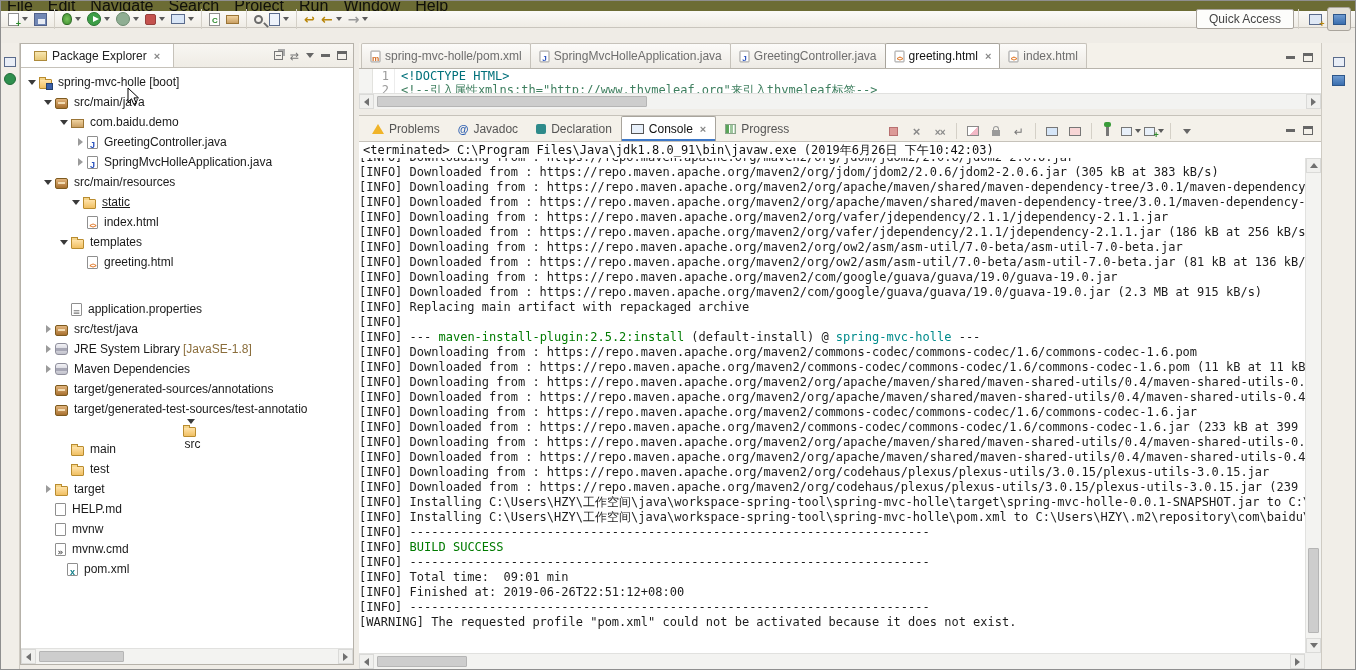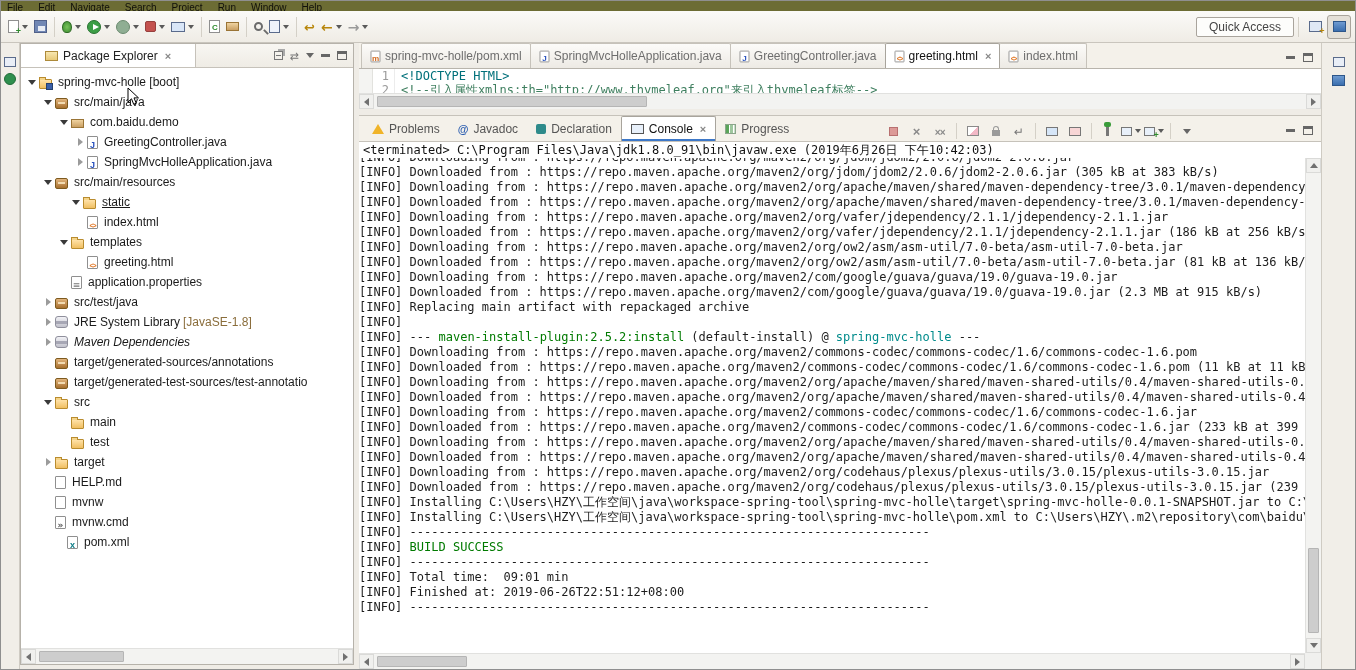--- a/index.html
+++ b/index.html
@@ -2,23 +2,23 @@
 <html><head>
 <meta charset="utf-8">
 <style>
   html,body{margin:0;padding:0;background:#d8d4cc;}
   *{box-sizing:border-box;}
   .window{position:relative;width:1356px;height:670px;background:#efece6;overflow:hidden;
           font-family:"Liberation Sans",sans-serif;border:1px solid #8f8f8f;}
   
   #menu-bar{position:absolute;top:0;left:0;right:0;height:10px;background:#6c6c34;overflow:hidden;}
   .menu-items{margin-top:-4px;padding-left:6px;white-space:nowrap;}
-  .menu-item{display:inline-block;margin-right:15px;font-size:10px;line-height:12px;color:#10100a;}
-  
-  #toolbar{position:absolute;top:10px;left:0;right:0;height:32px;display:flex;align-items:center;
+  .menu-item{display:inline-block;margin-right:15px;font-size:16px;line-height:12px;color:#10100a;}
+  
+  #toolbar{position:absolute;top:10px;left:0;right:0;height:17px;display:flex;align-items:center;
            background:linear-gradient(#fbfaf8,#efece5);border-bottom:1px solid #c9c5bd;padding:0 4px;}
   #toolbar-left{display:flex;align-items:center;}
   .tbtn{height:24px;display:inline-flex;align-items:center;justify-content:center;padding:0 3px;border-radius:3px;}
   .tsep{width:1px;height:20px;background:#d4d0c7;margin:0 4px;display:inline-block;}
   .ddarr{width:0;height:0;border-left:3px solid transparent;border-right:3px solid transparent;border-top:4px solid #5a5a5a;margin-left:3px;}
   .ticon{display:inline-block;position:relative;}
   .ti-new{width:11px;height:13px;background:#fff;border:1px solid #8f8f8f;}
   .ti-new::after{content:'+';position:absolute;right:-3px;bottom:-4px;color:#2e8b2e;font:bold 9px "Liberation Sans",sans-serif;}
   .ti-save{width:13px;height:13px;background:#7187b4;border:1px solid #51618a;position:relative;}
   .ti-save::after{content:'';position:absolute;left:3px;bottom:1px;width:7px;height:5px;background:#e8ecf4;}
@@ -47,21 +47,21 @@
   
   #main{position:absolute;top:42px;left:0;right:0;bottom:0;}
   #left-rail{position:absolute;left:0;top:0;bottom:0;width:19px;background:#f1eee8;border-right:1px solid #cfcbc3;}
   .rail-ic{margin:6px auto 0;display:block;}
   .ri-restore{width:12px;height:10px;background:#e9eef7;border:1px solid #5a6b8c;}
   .ri-green{width:12px;height:12px;background:#2f8f4e;border-radius:50%;border:1px solid #206b38;}
   #right-rail{position:absolute;right:0;top:0;bottom:0;width:34px;background:#f1eee8;border-left:1px solid #cfcbc3;}
   
   #package-explorer{position:absolute;left:19px;top:0;width:334px;bottom:4px;background:#fff;border:1px solid #b6b2aa;}
   .pe-header{height:24px;background:linear-gradient(#f8f6f2,#efece5);border-bottom:1px solid #c6c2ba;display:flex;align-items:center;font-size:12px;}
-  .pe-tab{display:flex;align-items:center;height:100%;background:#fff;border-right:1px solid #c6c2ba;padding:0 24px;color:#222;}
+  .pe-tab{display:flex;align-items:center;height:100%;background:#fff;border-right:1px solid #c6c2ba;padding:0 13px;color:#222;}
   .pi-pe{width:13px;height:10px;background:linear-gradient(#f7e6b0,#e8c978);border:1px solid #ad8a3a;margin-right:5px;}
   .tclose{color:#888;font:bold 11px "Liberation Sans",sans-serif;margin-left:7px;cursor:default;}
   .pe-tools{margin-left:auto;display:flex;align-items:center;gap:7px;padding-right:6px;}
   .pi-collapse{width:9px;height:9px;border:1px solid #777;position:relative;box-shadow:3px -3px 0 -1px #aaa;}
   .pi-collapse::after{content:'';position:absolute;left:1px;top:3px;width:5px;height:1px;background:#777;}
   .pi-link::after{content:'⇄';font-size:11px;color:#777;}
   .pi-menu{width:0;height:0;border-left:4px solid transparent;border-right:4px solid transparent;border-top:5px solid #666;}
   .wb-min{width:9px;height:3px;background:#666;display:inline-block;}
   .wb-max{width:10px;height:9px;border:1px solid #666;border-top:3px solid #666;display:inline-block;}
   #pe-tree{position:absolute;top:25px;left:0;right:0;bottom:16px;overflow:hidden;background:#fff;padding-top:3px;}
@@ -309,52 +309,52 @@
           <div class="trow" style="padding-left: 38px;">
             <span class="arrow expanded"></span>
             <span class="tic tic-folder"></span>
             <span class="tlabel">templates</span>
           </div>
           <div class="trow" style="padding-left: 54px;">
             <span class="arrow leaf"></span>
             <span class="tic tic-htmlfile"></span>
             <span class="tlabel">greeting.html</span>
           </div>
-          <div class="trow" style="padding-left: 38px;">
+          <div class="trow" style="padding-left: 38px; margin-top: 27px;">
             <span class="arrow leaf"></span>
             <span class="tic tic-propfile"></span>
             <span class="tlabel">application.properties</span>
           </div>
           <div class="trow" style="padding-left: 22px;">
             <span class="arrow collapsed"></span>
             <span class="tic tic-srcfolder"></span>
             <span class="tlabel">src/test/java</span>
           </div>
           <div class="trow" style="padding-left: 22px;">
             <span class="arrow collapsed"></span>
             <span class="tic tic-library"></span>
             <span class="tlabel">JRE System Library</span>
             <span class="tsuffix">[JavaSE-1.8]</span>
           </div>
-          <div class="trow" style="padding-left: 22px; font-style: italic;">
+          <div class="trow" style="padding-left: 22px;">
             <span class="arrow collapsed"></span>
             <span class="tic tic-library"></span>
             <span class="tlabel">Maven Dependencies</span>
           </div>
           <div class="trow" style="padding-left: 22px;">
             <span class="arrow leaf"></span>
             <span class="tic tic-srcfolder"></span>
             <span class="tlabel">target/generated-sources/annotations</span>
           </div>
           <div class="trow" style="padding-left: 22px;">
             <span class="arrow leaf"></span>
             <span class="tic tic-srcfolder"></span>
             <span class="tlabel">target/generated-test-sources/test-annotatio</span>
           </div>
-          <div class="trow" style="padding-left: 22px;">
+          <div class="trow" style="padding-left: 10px; flex-direction: column;">
             <span class="arrow expanded"></span>
             <span class="tic tic-folder"></span>
             <span class="tlabel">src</span>
           </div>
           <div class="trow" style="padding-left: 38px;">
             <span class="arrow leaf"></span>
             <span class="tic tic-folder"></span>
             <span class="tlabel">main</span>
           </div>
           <div class="trow" style="padding-left: 38px;">
@@ -553,20 +553,21 @@
             <div class="cline">[INFO] Downloading from : https://repo.maven.apache.org/maven2/org/codehaus/plexus/plexus-utils/3.0.15/plexus-utils-3.0.15.jar</div>
             <div class="cline">[INFO] Downloaded from : https://repo.maven.apache.org/maven2/org/codehaus/plexus/plexus-utils/3.0.15/plexus-utils-3.0.15.jar (239 kB at</div>
             <div class="cline">[INFO] Installing C:\Users\HZY\工作空间\java\workspace-spring-tool\spring-mvc-holle\target\spring-mvc-holle-0.0.1-SNAPSHOT.jar to C:\Users\</div>
             <div class="cline">[INFO] Installing C:\Users\HZY\工作空间\java\workspace-spring-tool\spring-mvc-holle\pom.xml to C:\Users\HZY\.m2\repository\com\baidu\spring</div>
             <div class="cline">[INFO] ------------------------------------------------------------------------</div>
             <div class="cline"><span>[INFO] </span><span class="c-g">BUILD SUCCESS</span></div>
             <div class="cline">[INFO] ------------------------------------------------------------------------</div>
             <div class="cline">[INFO] Total time:  09:01 min</div>
             <div class="cline">[INFO] Finished at: 2019-06-26T22:51:12+08:00</div>
             <div class="cline">[INFO] ------------------------------------------------------------------------</div>
+            <div class="cline">[WARNING] The requested profile "pom.xml" could not be activated because it does not exist.</div>
           </div>
         <div class="vscroll c-vscroll">
           <span class="sb-btn u">
               <span class="tri-u"></span>
             </span>
           <span class="sb-btn d">
               <span class="tri-d"></span>
             </span>
           <span class="vthumb" style="bottom:20px;height:85px;"></span>
         </div>

